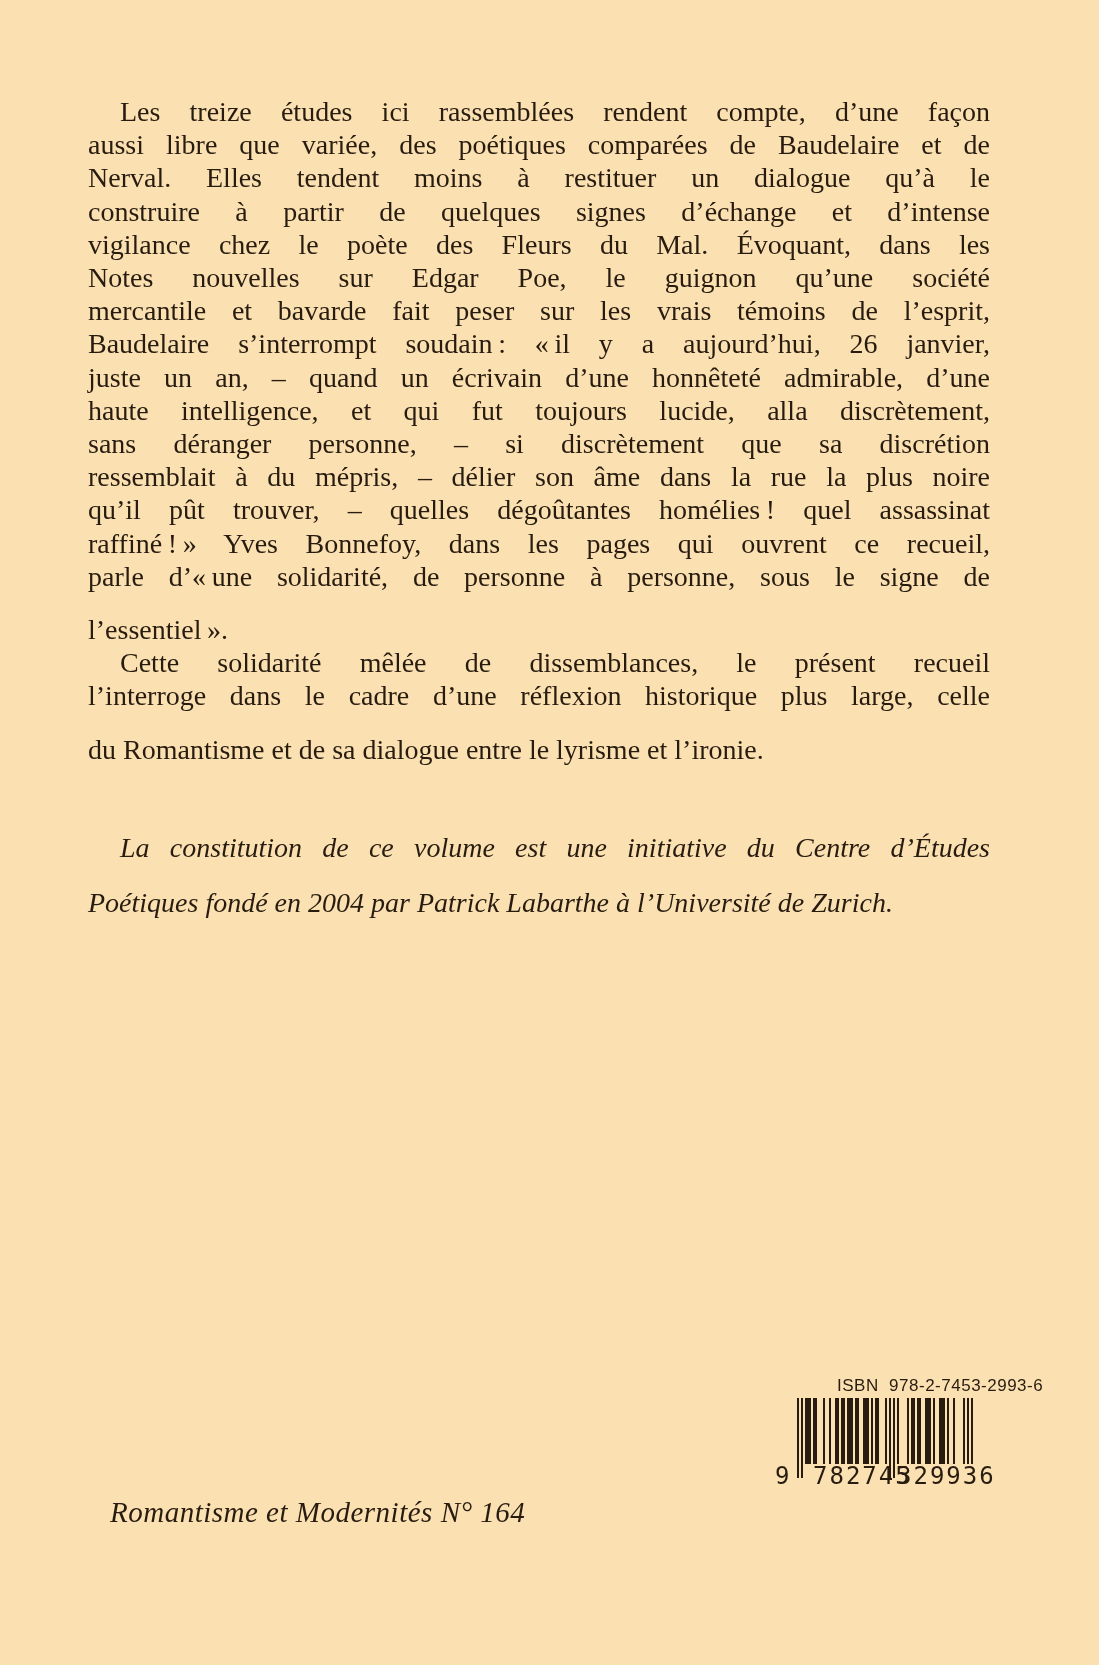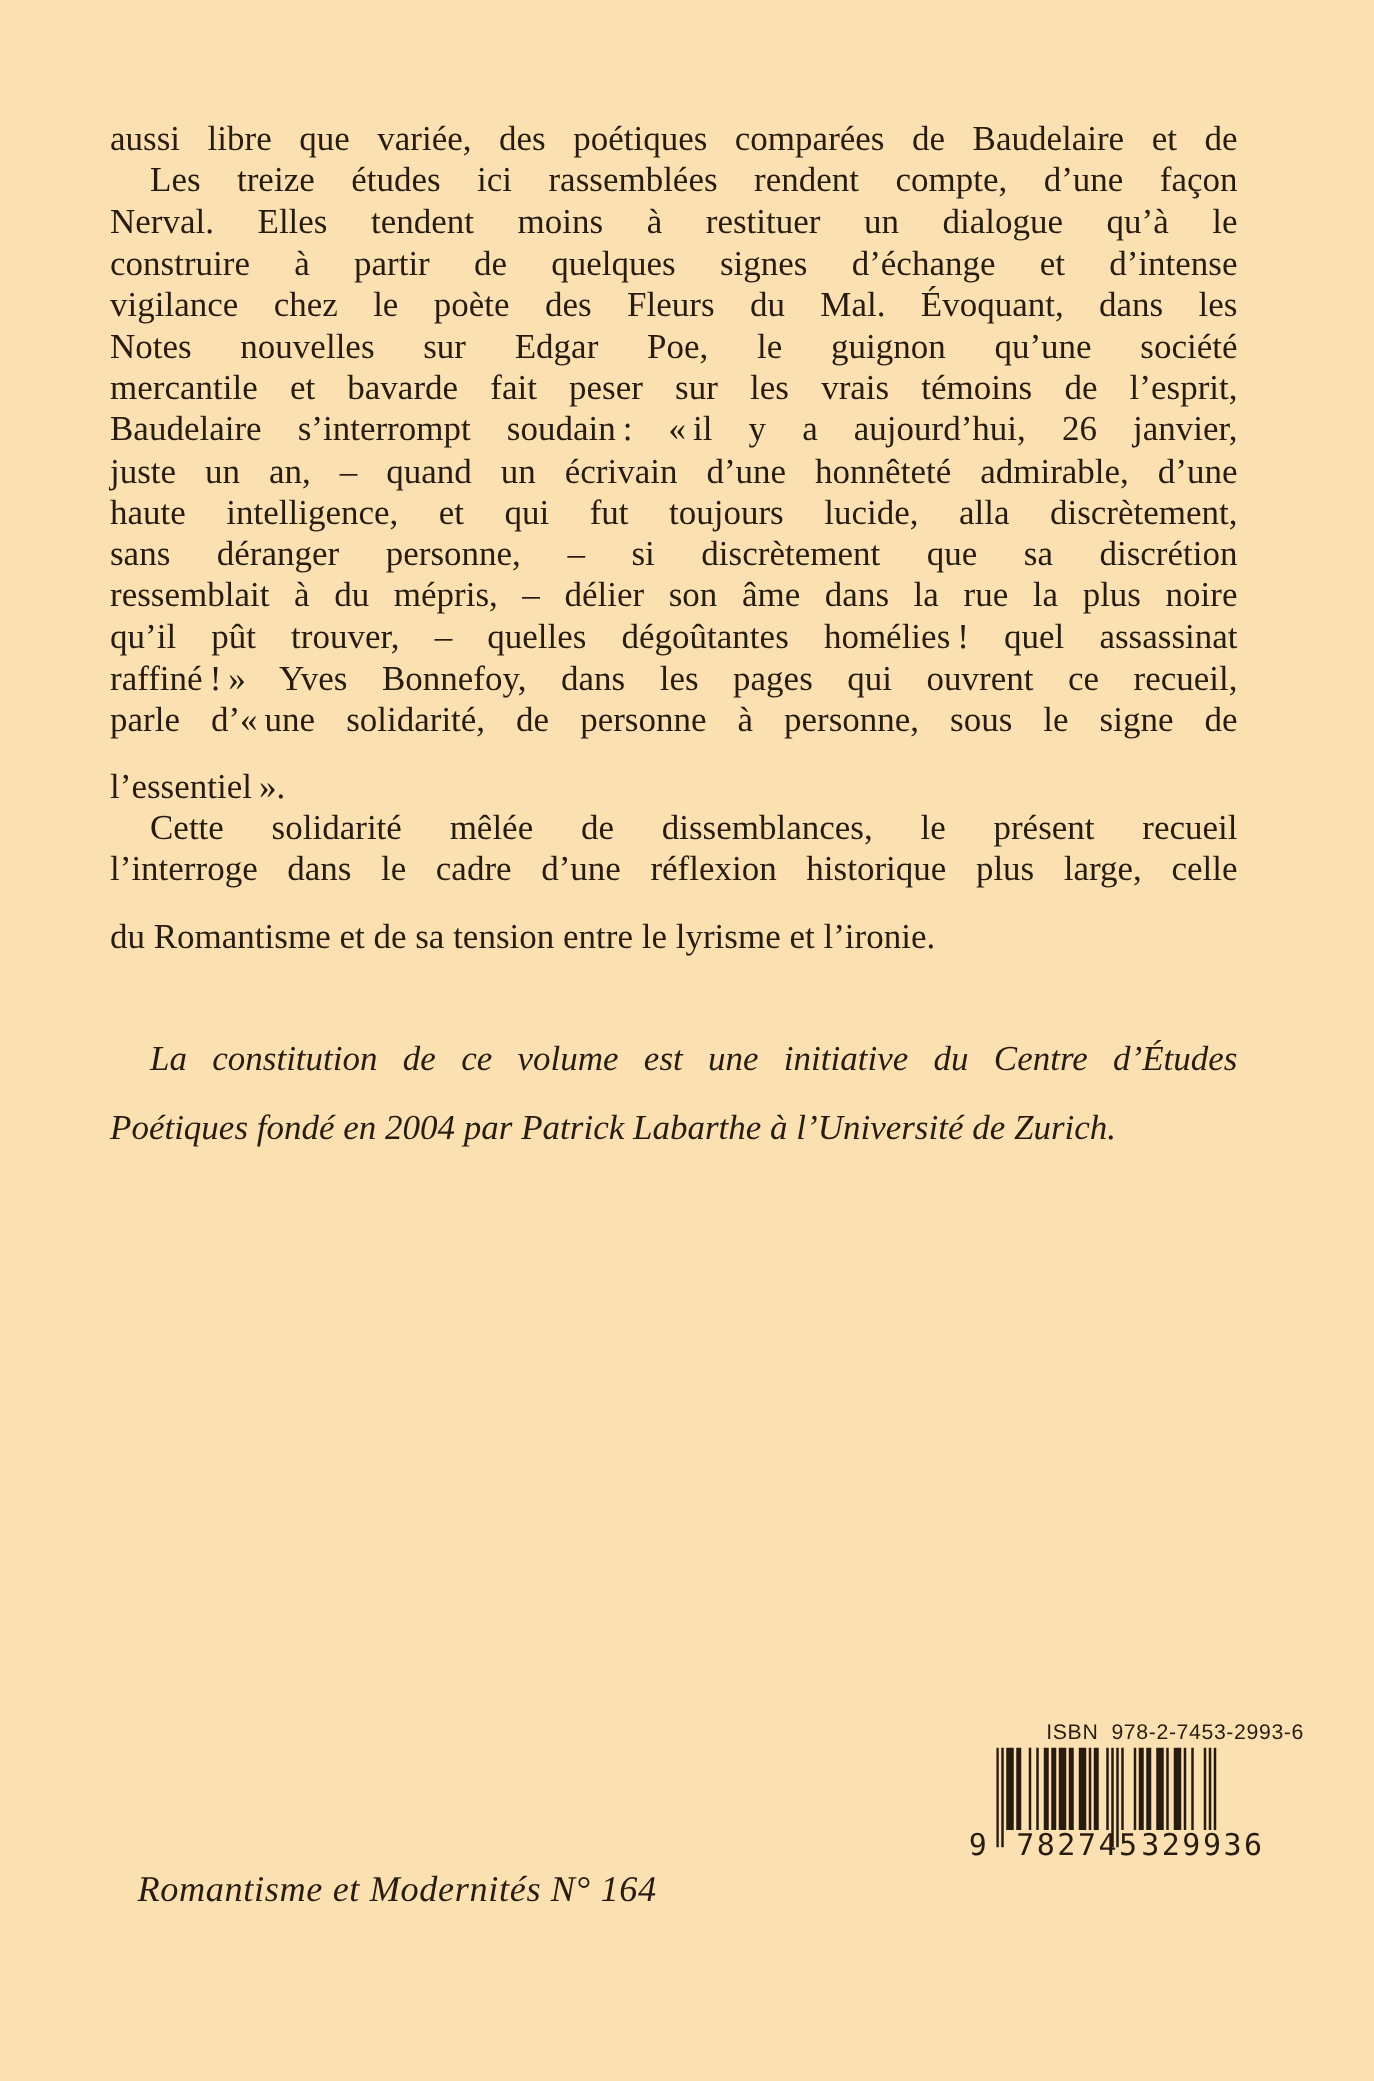--- a/index.html
+++ b/index.html
@@ -41,48 +41,48 @@
   }
   .ean{position:relative;margin-left:42px;width:216px;height:96px;margin-top:2px;}
   .ean svg{position:absolute;left:22px;top:0;}
   .ean-digit{
     position:absolute;top:64px;
     font-family:"DejaVu Sans Mono", monospace;
     font-size:24px;color:var(--ink);
   }
   .d-first{left:0px;}
   .d-g1{left:28px;width:84px;text-align:center;letter-spacing:2px;margin-left:10px;}
-  .d-g2{left:138px;width:84px;text-align:right;letter-spacing:2px;}
+  .d-g2{left:122px;width:84px;text-align:right;letter-spacing:2px;}
 </style>
 </head>
 <body>
 
 <div class="body-block">
     <div class="para">
+      <div class="line indent"><span>Les treize études ici rassemblées rendent compte, d’une façon</span></div>
       <div class="line"><span>aussi libre que variée, des poétiques comparées de Baudelaire et de</span></div>
-      <div class="line indent"><span>Les treize études ici rassemblées rendent compte, d’une façon</span></div>
       <div class="line"><span>Nerval. Elles tendent moins à restituer un dialogue qu’à le</span></div>
       <div class="line"><span class="i">construire</span><span> à partir de quelques signes d’échange et d’intense</span></div>
       <div class="line"><span>vigilance chez le poète des </span><span class="i">Fleurs du Mal.</span><span> Évoquant, dans les</span></div>
       <div class="line"><span class="i">Notes nouvelles sur Edgar Poe</span><span>, le guignon qu’une société</span></div>
       <div class="line"><span>mercantile et bavarde fait peser sur les vrais témoins de l’esprit,</span></div>
       <div class="line"><span>Baudelaire s’interrompt soudain : « il y a aujourd’hui, 26 janvier,</span></div>
       <div class="line"><span>juste un an, – quand un écrivain d’une honnêteté admirable, d’une</span></div>
       <div class="line"><span>haute intelligence, et </span><span class="i">qui fut toujours lucide,</span><span> alla discrètement,</span></div>
       <div class="line"><span>sans déranger personne, – si discrètement que sa discrétion</span></div>
       <div class="line"><span>ressemblait à du mépris, – délier son âme dans la rue la plus noire</span></div>
       <div class="line"><span>qu’il pût trouver, – quelles dégoûtantes homélies ! quel assassinat</span></div>
       <div class="line"><span>raffiné ! » Yves Bonnefoy, dans les pages qui ouvrent ce recueil,</span></div>
       <div class="line"><span>parle d’« une solidarité, de personne à personne, sous le signe de</span></div>
       <div class="line last"><span>l’essentiel ».</span></div>
     </div>
     <div class="para">
       <div class="line indent"><span>Cette solidarité mêlée de dissemblances, le présent recueil</span></div>
       <div class="line"><span>l’interroge dans le cadre d’une réflexion historique plus large, celle</span></div>
-      <div class="line last"><span>du Romantisme et de sa tension entre le lyrisme et l’ironie.</span></div>
+      <div class="line last"><span>du Romantisme et de sa dialogue entre le lyrisme et l’ironie.</span></div>
     </div>
   </div>
 
 <div class="note-block">
     <div class="para">
       <div class="line indent"><span>La constitution de ce volume est une initiative du Centre d’Études</span></div>
       <div class="line last"><span>Poétiques fondé en 2004 par Patrick Labarthe à l’Université de Zurich.</span></div>
     </div>
   </div>
 

